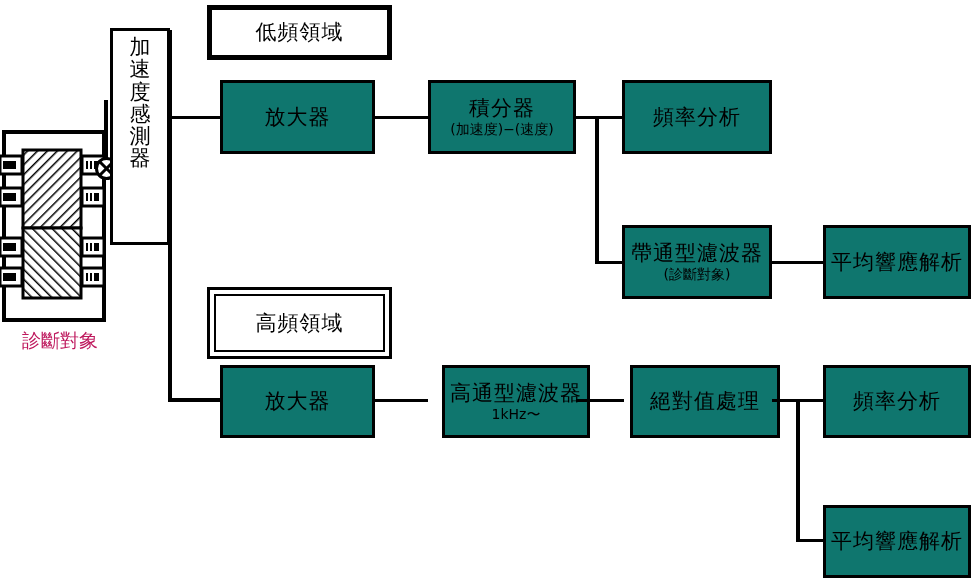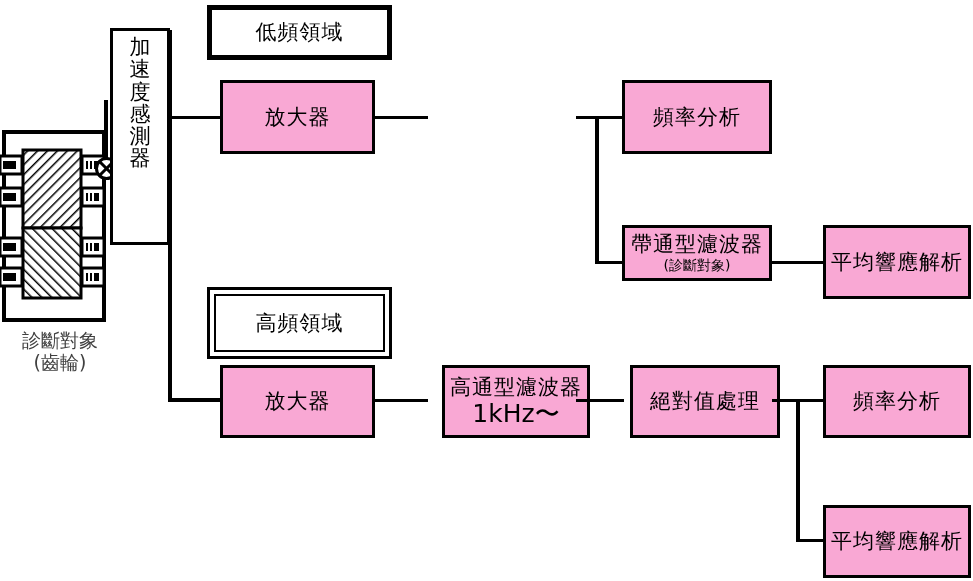--- a/index.html
+++ b/index.html
@@ -1,30 +1,30 @@
 <!DOCTYPE html>
 <html><head>
 <meta charset="utf-8">
 <style>
   html,body{margin:0;padding:0;background:#ffffff;}
   body{font-family:"DejaVu Sans","Liberation Sans",sans-serif;}
   #canvas{position:relative;width:973px;height:581px;background:#fff;overflow:hidden;}
-  .box{position:absolute;box-sizing:border-box;border:3px solid #000;background:#f9a8d4;
+  .box{position:absolute;box-sizing:border-box;border:3px solid #000;background:#0f766e;
        display:flex;flex-direction:column;align-items:center;justify-content:center;
        text-align:center;line-height:1.05;color:#000;}
   .box .t1{font-size:21px;letter-spacing:1px;white-space:nowrap;}
   .box .t2{font-size:14px;letter-spacing:0px;white-space:nowrap;margin-top:3px;}
   .dbl{border:3px solid #000;padding:4px;background:#fff;}
   .dbl > .inner{border:2px solid #000;width:100%;height:100%;box-sizing:border-box;
        display:flex;align-items:center;justify-content:center;background:#fff;}
   .vbox{position:absolute;box-sizing:border-box;border:3px solid #000;background:#fff;}
   .vtext{position:absolute;font-size:21px;line-height:1.06;text-align:center;color:#000;
          display:flex;flex-direction:column;align-items:center;}
   .line{position:absolute;background:#000;}
-  .cap{position:absolute;text-align:center;color:#404040;font-size:19px;line-height:1.15;white-space:nowrap;}
+  .cap{position:absolute;text-align:center;color:#be185d;font-size:19px;line-height:1.15;white-space:nowrap;}
   svg{display:block;}
   .novis{position:absolute;}
 </style>
 </head>
 <body>
 
 <div id="canvas">
 
   <svg class="novis" style="left:0px;top:128px;" width="112" height="196" viewBox="0 0 112 196">
     <defs>
@@ -91,21 +91,20 @@
   </svg>
 
   <svg class="novis" style="left:93px;top:155px;" width="27" height="27" viewBox="0 0 27 27">
     <circle cx="13.5" cy="13.5" r="10" fill="#fff" stroke="#000" stroke-width="3"></circle>
     <line x1="6.5" y1="6.5" x2="20.5" y2="20.5" stroke="#000" stroke-width="3"></line>
     <line x1="20.5" y1="6.5" x2="6.5" y2="20.5" stroke="#000" stroke-width="3"></line>
   </svg>
 
   <div class="cap" style="left:0px;top:330px;width:120px;">
     <div>診斷對象</div>
-    <div>(齒輪)</div>
   </div>
 
   <div class="vbox" style="left:110px;top:28px;width:60px;height:217px;"></div>
   <div class="vtext" style="left:110px;top:36px;width:60px;">
     <span>加</span>
     <span>速</span>
     <span>度</span>
     <span>感</span>
     <span>測</span>
     <span>器</span>
@@ -124,31 +123,35 @@
       <span class="t1">低頻領域</span>
     </div>
   </div>
 
   <div class="box" style="left:220px;top:80px;width:155px;height:74px;">
     <span class="t1">放大器</span>
   </div>
 
   <div class="line" style="left:375px;top:116px;width:53px;height:3px;"></div>
 
+  <div class="box" style="left:428px;top:80px;width:148px;height:74px;">
+    <span class="t1">積分器</span>
+    <span class="t2">(加速度)−(速度)</span>
+  </div>
 
   <div class="line" style="left:576px;top:116px;width:22px;height:3px;"></div>
   <div class="line" style="left:595px;top:116px;width:4px;height:148px;"></div>
   <div class="line" style="left:595px;top:116px;width:29px;height:3px;"></div>
   <div class="line" style="left:595px;top:261px;width:29px;height:3px;"></div>
 
   <div class="box" style="left:622px;top:80px;width:150px;height:74px;">
     <span class="t1">頻率分析</span>
   </div>
 
-  <div class="box" style="left:622px;top:225px;width:150px;height:56px;">
+  <div class="box" style="left:622px;top:225px;width:150px;height:74px;">
     <span class="t1">帶通型濾波器</span>
     <span class="t2">(診斷對象)</span>
   </div>
 
   <div class="line" style="left:772px;top:261px;width:52px;height:3px;"></div>
 
   <div class="box" style="left:823px;top:225px;width:148px;height:74px;">
     <span class="t1">平均響應解析</span>
   </div>
 
@@ -159,21 +162,21 @@
   </div>
 
   <div class="box" style="left:220px;top:365px;width:155px;height:73px;">
     <span class="t1">放大器</span>
   </div>
 
   <div class="line" style="left:375px;top:399px;width:53px;height:3px;"></div>
 
   <div class="box" style="left:442px;top:365px;width:148px;height:73px;">
     <span class="t1">高通型濾波器</span>
-    <span class="t2" style="font-size:25px;">1kHz〜</span>
+    <span class="t2" style="font-size:14px;">1kHz〜</span>
   </div>
 
   <div class="line" style="left:576px;top:399px;width:48px;height:3px;"></div>
 
   <div class="box" style="left:622px;top:365px;width:150px;height:73px;margin-left:8px;">
     <span class="t1">絕對值處理</span>
   </div>
 
   <div class="line" style="left:772px;top:399px;width:26px;height:3px;"></div>
   <div class="line" style="left:796px;top:399px;width:4px;height:143px;"></div>

